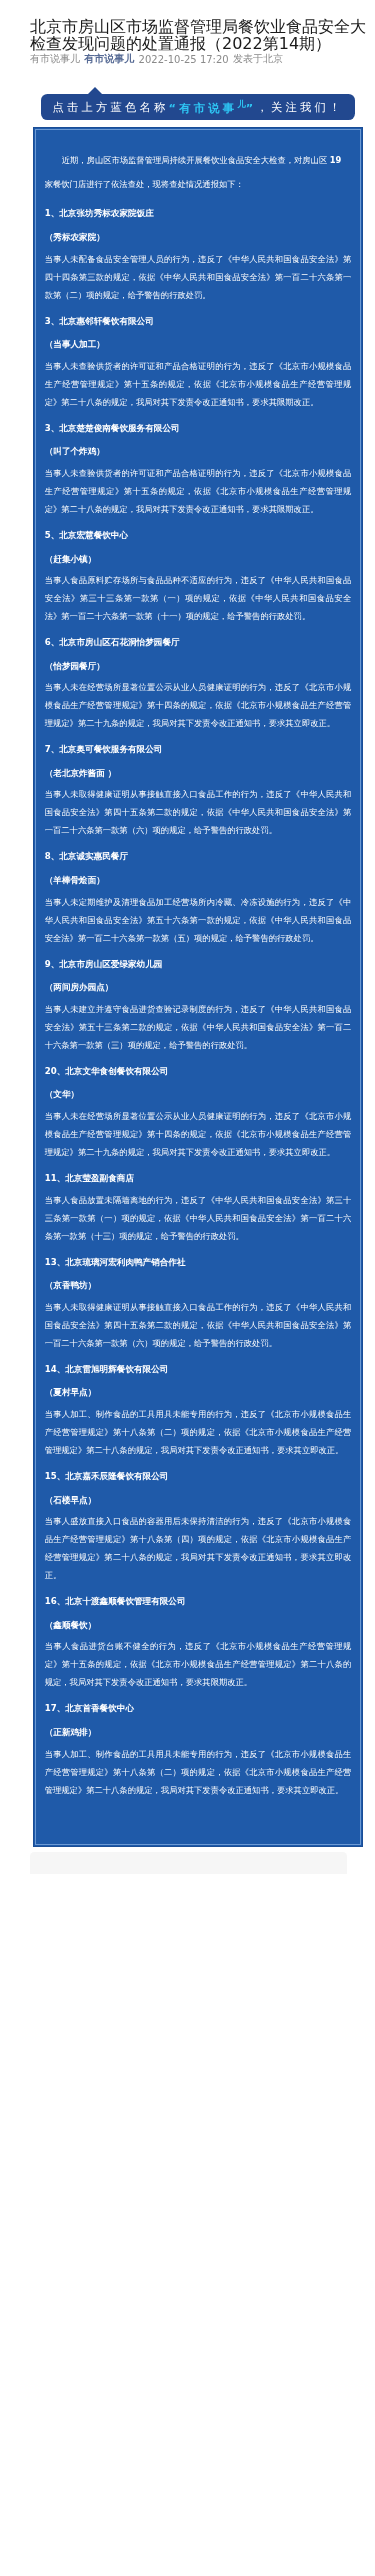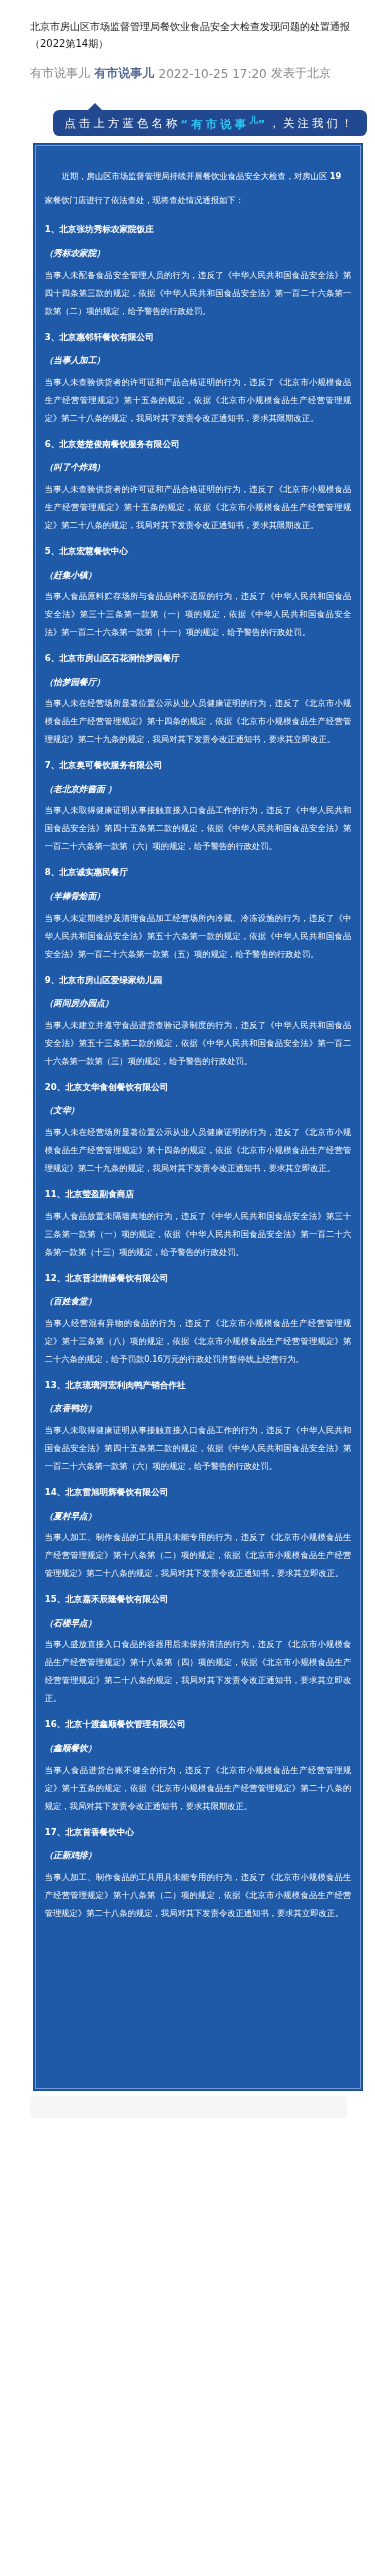--- a/index.html
+++ b/index.html
@@ -7,77 +7,77 @@
   body {
     font-family: "DejaVu Sans", "Liberation Sans", sans-serif;
     color: #222;
     height: 2576px;
     overflow: hidden;
   }
   .page { width: 375px; position: relative; }
   .title {
     margin: 18px 16px 0 30px;
     width: 338px;
-    font-size: 10px;
+    font-size: 16px;
     line-height: 17px;
     color: #1a1a1a;
     font-weight: normal;
   }
   .meta {
-    margin: 13px 0 0 30px;
-    font-size: 12px;
+    margin: 0 0 0 30px;
+    font-size: 10px;
     color: #8a8a8a;
     display: flex;
     gap: 4.3px;
     align-items: center;
   }
   .meta .acct { color: #576b95; font-weight: bold; }
   .meta .acct-plain { color: #8a8a8a; }
 
   
   .banner-wrap { position: relative; margin: 21.4px 0 0 41px; width: 314px; height: 33px; }
   .banner-tip {
     position: absolute; left: 47px; top: 0;
     width: 0; height: 0;
     border-left: 7.5px solid transparent;
     border-right: 7.5px solid transparent;
     border-bottom: 7.5px solid #22488f;
   }
   .banner {
-    position: absolute; left: 12px; top: 7px;
+    position: absolute; left: 0; top: 7px;
     width: 314px; height: 26px;
     background: #22488f;
     border-radius: 6.4px;
     display: flex; align-items: center; justify-content: center;
     font-size: 11.3px;
     letter-spacing: 3.2px;
     color: #ffffff;
   }
   .banner .brand { color: #2ec6f4; font-weight: bold; letter-spacing: 3.2px; text-align: center; }
   .banner .brand sup { font-size: 8.6px; vertical-align: 5.4px; letter-spacing: 0; }
 
   
   .box {
     margin: 6.4px 0 0 33px;
     width: 330px;
-    height: 1948px;
+    height: 1720px;
     background: #1f5aa9;
     border: 1.6px solid #1a4d96;
     outline: 0.5px solid #6d9ad4;
     outline-offset: -3.2px;
     padding: 21.4px 10.7px 0 10.7px;
     color: #ffffff;
     font-size: 8.3px;
     line-height: 23.6px;
   }
   .intro { text-indent: 17px; }
   .intro b { font-weight: bold; }
   .item { margin-top: 6px; }
   .item-head { font-weight: bold; font-size: 8.6px; line-height: 23.6px; }
-  .item-brand { font-weight: bold; font-size: 8.6px; line-height: 23.6px; font-style: italic; }
+  .item-brand { font-weight: bold; font-size: 8.6px; line-height: 23.6px; }
   .item-text { line-height: 18px; text-align: justify; }
 
   .after-box {
     margin: 5.4px 0 0 29.5px;
     width: 317px; height: 21.4px;
     background: #f6f6f6;
     border-radius: 4.3px 4.3px 0 0;
   }
 </style>
 </head>
@@ -110,21 +110,21 @@
           <div class="item-head">1、北京张坊秀标农家院饭庄</div>
           <div class="item-brand">（秀标农家院）</div>
           <div class="item-text">当事人未配备食品安全管理人员的行为，违反了《中华人民共和国食品安全法》第四十四条第三款的规定，依据《中华人民共和国食品安全法》第一百二十六条第一款第（二）项的规定，给予警告的行政处罚。</div>
         </div>
         <div class="item">
           <div class="item-head">3、北京惠邻轩餐饮有限公司</div>
           <div class="item-brand">（当事人加工）</div>
           <div class="item-text">当事人未查验供货者的许可证和产品合格证明的行为，违反了《北京市小规模食品生产经营管理规定》第十五条的规定，依据《北京市小规模食品生产经营管理规定》第二十八条的规定，我局对其下发责令改正通知书，要求其限期改正。</div>
         </div>
         <div class="item">
-          <div class="item-head">6、北京楚楚俊南餐饮服务有限公司</div>
+          <div class="item-head">3、北京楚楚俊南餐饮服务有限公司</div>
           <div class="item-brand">（叫了个炸鸡）</div>
           <div class="item-text">当事人未查验供货者的许可证和产品合格证明的行为，违反了《北京市小规模食品生产经营管理规定》第十五条的规定，依据《北京市小规模食品生产经营管理规定》第二十八条的规定，我局对其下发责令改正通知书，要求其限期改正。</div>
         </div>
         <div class="item">
           <div class="item-head">5、北京宏慧餐饮中心</div>
           <div class="item-brand">（赶集小镇）</div>
           <div class="item-text">当事人食品原料贮存场所与食品品种不适应的行为，违反了《中华人民共和国食品安全法》第三十三条第一款第（一）项的规定，依据《中华人民共和国食品安全法》第一百二十六条第一款第（十一）项的规定，给予警告的行政处罚。</div>
         </div>
         <div class="item">
           <div class="item-head">6、北京市房山区石花洞怡梦园餐厅</div>
@@ -149,25 +149,20 @@
         <div class="item">
           <div class="item-head">20、北京文华食创餐饮有限公司</div>
           <div class="item-brand">（文华）</div>
           <div class="item-text">当事人未在经营场所显著位置公示从业人员健康证明的行为，违反了《北京市小规模食品生产经营管理规定》第十四条的规定，依据《北京市小规模食品生产经营管理规定》第二十九条的规定，我局对其下发责令改正通知书，要求其立即改正。</div>
         </div>
         <div class="item">
           <div class="item-head">11、北京莹盈副食商店</div>
           <div class="item-text">当事人食品放置未隔墙离地的行为，违反了《中华人民共和国食品安全法》第三十三条第一款第（一）项的规定，依据《中华人民共和国食品安全法》第一百二十六条第一款第（十三）项的规定，给予警告的行政处罚。</div>
         </div>
         <div class="item">
-          <div class="item-head">12、北京晋北情缘餐饮有限公司</div>
-          <div class="item-brand">（百姓食堂）</div>
-          <div class="item-text">当事人经营混有异物的食品的行为，违反了《北京市小规模食品生产经营管理规定》第十三条第（八）项的规定，依据《北京市小规模食品生产经营管理规定》第二十六条的规定，给予罚款0.16万元的行政处罚并暂停线上经营行为。</div>
-        </div>
-        <div class="item">
           <div class="item-head">13、北京琉璃河宏利肉鸭产销合作社</div>
           <div class="item-brand">（京香鸭坊）</div>
           <div class="item-text">当事人未取得健康证明从事接触直接入口食品工作的行为，违反了《中华人民共和国食品安全法》第四十五条第二款的规定，依据《中华人民共和国食品安全法》第一百二十六条第一款第（六）项的规定，给予警告的行政处罚。</div>
         </div>
         <div class="item">
           <div class="item-head">14、北京雷旭明辉餐饮有限公司</div>
           <div class="item-brand">（夏村早点）</div>
           <div class="item-text">当事人加工、制作食品的工具用具未能专用的行为，违反了《北京市小规模食品生产经营管理规定》第十八条第（二）项的规定，依据《北京市小规模食品生产经营管理规定》第二十八条的规定，我局对其下发责令改正通知书，要求其立即改正。</div>
         </div>
         <div class="item">

